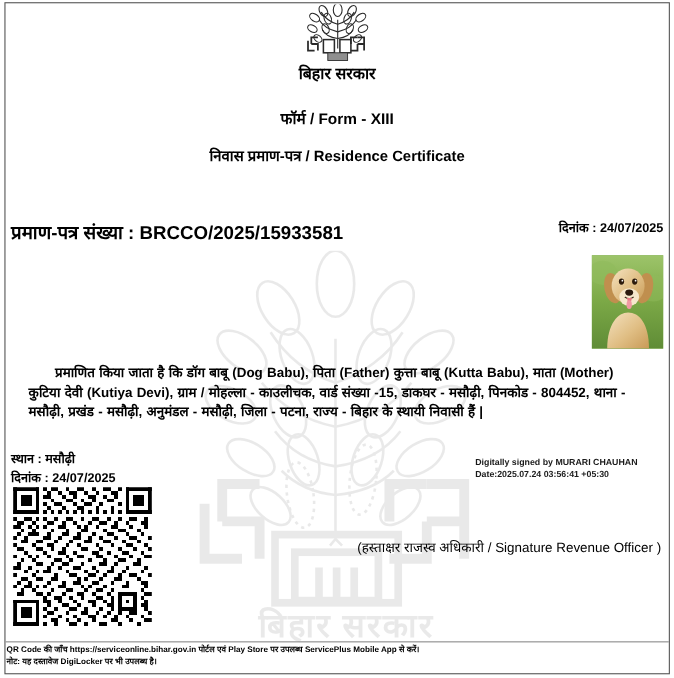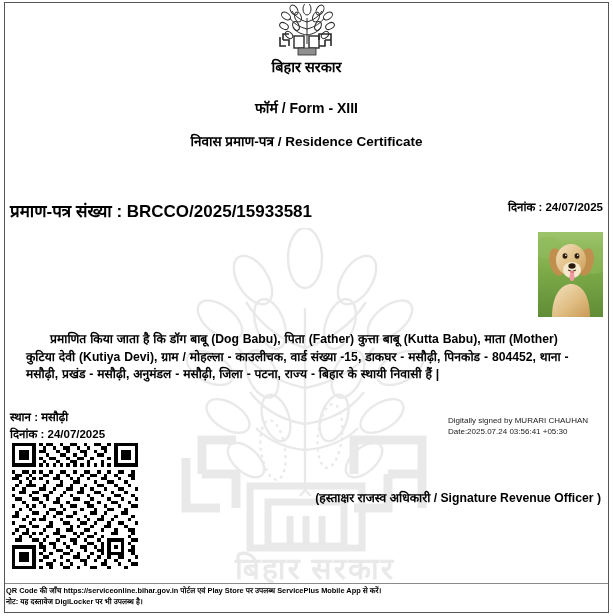--- a/index.html
+++ b/index.html
@@ -146,33 +146,33 @@
     position:absolute;
     left:10px; top:426px;
     font-size:11.5px;
     font-weight:700;
     z-index:2;
   }
 
   
   .dsig{
     position:absolute;
-    left:448px; top:416px;
+    left:432px; top:416px;
     font-size:8px;
     line-height:10.5px;
     color:#1a1a1a;
-    font-weight:400;
+    font-weight:700;
     z-index:2;
     white-space:nowrap;
   }
   .sign-label{
     position:absolute;
     right:12px; top:489px;
     font-size:12.2px;
-    font-weight:700;
+    font-weight:400;
     z-index:2;
     white-space:nowrap;
   }
 
   
   .qr{
     position:absolute;
     left:12px; top:443px;
     width:126px; height:126px;
     z-index:3;

